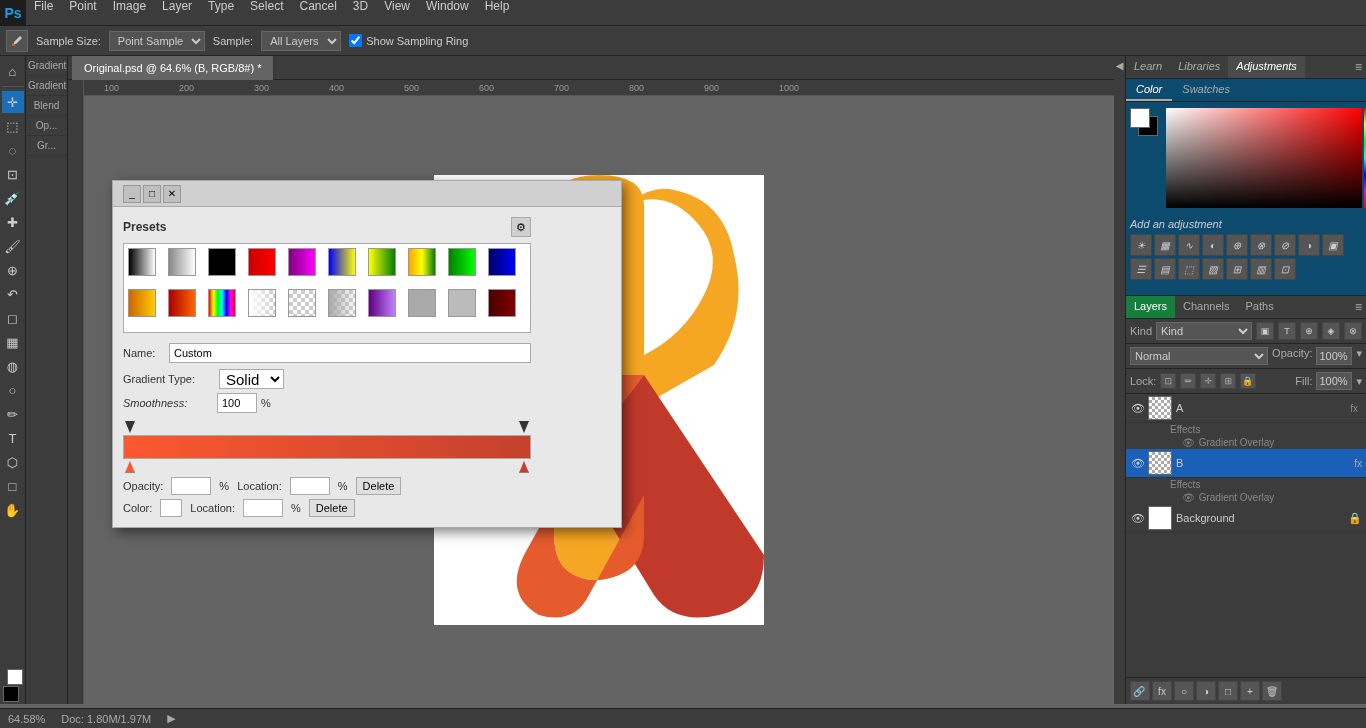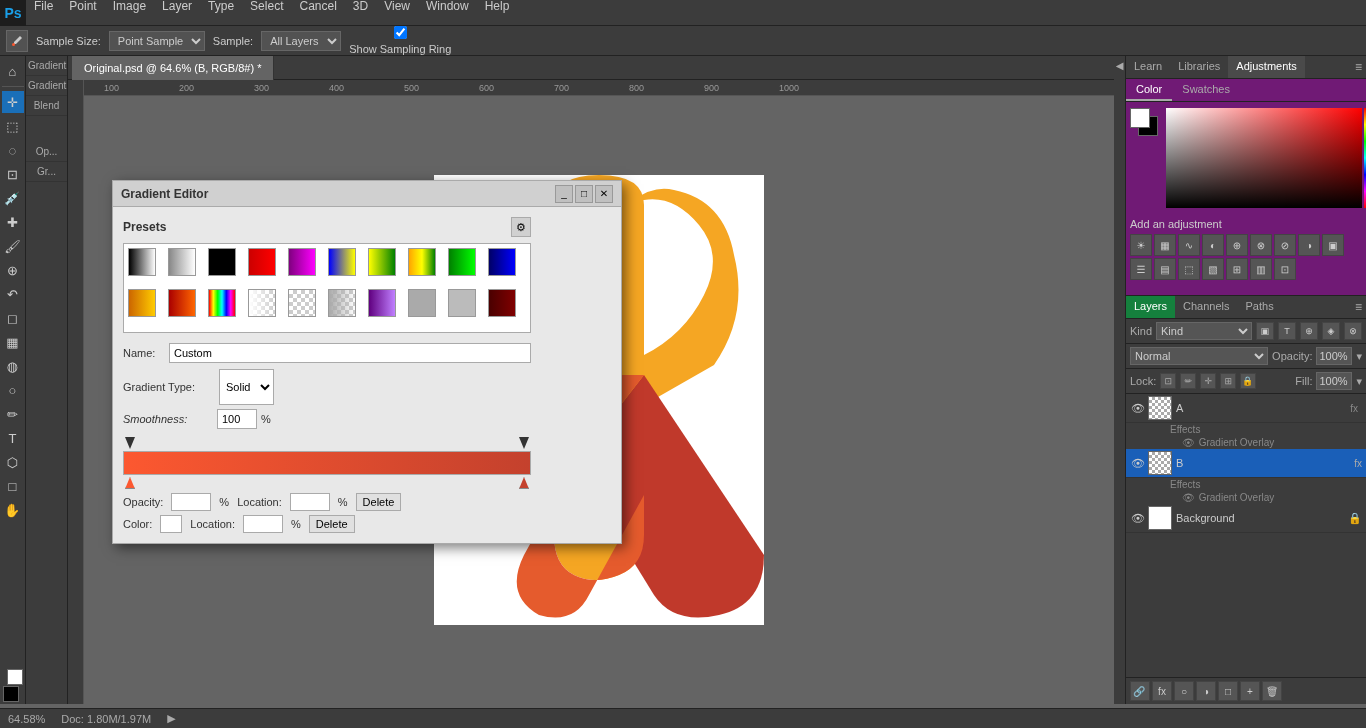--- a/index.html
+++ b/index.html
@@ -16,21 +16,21 @@
 
     
     .options-bar {
       width: 100%; height: 30px; background: #3c3c3c; display: flex; align-items: center;
       padding: 0 6px; gap: 8px; border-bottom: 1px solid #222; color: #ccc; font-size: 11px;
     }
     .options-bar select, .options-bar input[type=text] {
       background: #525252; color: #ccc; border: 1px solid #666; padding: 1px 4px;
       font-size: 11px; height: 20px;
     }
-    .options-bar label { display: flex; align-items: center; gap: 4px; flex-direction: column; }
+    .options-bar label { display: flex; align-items: center; gap: 4px; }
 
     
     .tab-bar {
       width: 100%; height: 24px; background: #3c3c3c; display: flex; align-items: center;
       padding: 0 4px; border-bottom: 1px solid #222;
     }
     .tab { padding: 2px 12px; background: #525252; color: #ccc; font-size: 11px; border-right: 1px solid #333; cursor: pointer; height: 24px; line-height: 20px; }
     .tab.active { background: #646464; color: #fff; }
 
     
@@ -105,21 +105,21 @@
       width: 70px; height: 24px; background: #e0e0e0; border: 1px solid #aaa;
       font-size: 11px; color: #333; cursor: pointer; display: flex; align-items: center; justify-content: center;
     }
 
     .name-row { display: flex; align-items: center; gap: 6px; margin-bottom: 6px; }
     .name-label { font-size: 11px; color: #333; width: 40px; }
     .name-input { flex: 1; height: 20px; border: 1px solid #aaa; background: white; font-size: 11px; padding: 0 4px; }
 
     .gradient-type-row { display: flex; align-items: center; gap: 6px; margin-bottom: 4px; }
     .gt-label { font-size: 11px; color: #333; width: 90px; }
-    .gt-select { height: 36px; border: 1px solid #aaa; background: white; font-size: 11px; padding: 0 2px; }
+    .gt-select { height: 20px; border: 1px solid #aaa; background: white; font-size: 15px; padding: 0 2px; }
 
     .smoothness-row { display: flex; align-items: center; gap: 4px; margin-bottom: 8px; }
     .sm-label { font-size: 11px; color: #333; width: 90px; font-style: italic; }
     .sm-input { width: 40px; height: 20px; border: 1px solid #aaa; background: white; font-size: 11px; padding: 0 4px; }
     .sm-pct { font-size: 11px; color: #333; }
 
     .gradient-bar-container { margin-bottom: 4px; position: relative; }
 
     .stop-labels { display: flex; justify-content: space-between; margin-bottom: 6px; }
     .stop-label-left { color: #fc5830; font-size: 11px; font-weight: bold; }
@@ -203,21 +203,21 @@
     <div class="tool-btn">✋</div>
     <div style="flex:1;"></div>
     <div class="tool-btn" style="width:16px;height:16px;background:white;border:1px solid #666;margin-bottom:1px;position:relative;left:2px;top:4px;"></div>
     <div class="tool-btn" style="width:16px;height:16px;background:black;border:1px solid #666;position:relative;left:-2px;top:2px;"></div>
   </div>
 
   <div class="mini-panels">
     <div style="padding:4px 2px;font-size:10px;color:#aaa;text-align:center;border-bottom:1px solid #333;cursor:pointer;">Gradient</div>
     <div style="padding:4px 2px;font-size:10px;color:#aaa;text-align:center;border-bottom:1px solid #333;cursor:pointer;">Gradient</div>
     <div style="padding:4px 2px;font-size:10px;color:#aaa;text-align:center;border-bottom:1px solid #333;cursor:pointer;">Blend</div>
-    <div style="padding:4px 2px;font-size:10px;color:#aaa;text-align:center;border-bottom:1px solid #333;cursor:pointer;margin-top:26px;">Op...</div>
+    <div style="padding:4px 2px;font-size:10px;color:#aaa;text-align:center;border-bottom:1px solid #333;cursor:pointer;">Op...</div>
     <div style="padding:4px 2px;font-size:10px;color:#aaa;text-align:center;border-bottom:1px solid #333;cursor:pointer;">Gr...</div>
   </div>
 
   <div style="flex:1;display:flex;flex-direction:column;position:relative;">
     <div class="tab-bar">
       <div class="tab active">Original.psd @ 64.6% (B, RGB/8#) *</div>
     </div>
 
     <div class="canvas-area" style="flex:1;position:relative;">
 
@@ -247,21 +247,20 @@
             <path d="M210 200 L330 380 Q330 430 285 440 Q240 450 220 420 L140 290 Z" fill="#C0392B"></path>
 
             <path d="M120 200 L210 200 L140 290 L90 380 Q70 420 105 440 Q140 450 155 420 L210 320 L210 360 Q210 390 185 400 Q160 410 140 400 Q120 390 120 360 Z" fill="#E55B2D"></path>
           </svg>
         </div>
       </div>
 
       <div class="dialog-overlay">
         <div class="gradient-editor">
           <div class="dialog-titlebar">
-            <span class="dialog-title">Gradient Editor</span>
             <div class="dialog-btn">_</div>
             <div class="dialog-btn">□</div>
             <div class="dialog-btn">✕</div>
           </div>
 
           <div class="dialog-body" style="position:relative;padding-right:90px;">
 
             <div class="presets-section">
               <div class="presets-header">
                 <span class="presets-label">Presets</span>
@@ -350,21 +349,21 @@
 
         </div>
       </div>
     </div>
   </div>
 
   <div class="collapse-arrow">◀</div>
 
   <div style="width:240px;display:flex;flex-direction:column;background:#3c3c3c;">
 
-    <div style="height:240px;border-bottom:1px solid #222;background:#701a75;">
+    <div style="height:240px;border-bottom:1px solid #222;background:#0c4a6e;font-style:italic;">
 
       <div style="display:flex;background:#3c3c3c;border-bottom:1px solid #222;">
         <div style="padding:4px 8px;font-size:11px;color:#aaa;cursor:pointer;">Learn</div>
         <div style="padding:4px 8px;font-size:11px;color:#aaa;cursor:pointer;">Libraries</div>
         <div style="padding:4px 8px;font-size:11px;color:#fff;background:#4a4a4a;cursor:pointer;">Adjustments</div>
         <div style="margin-left:auto;padding:4px;cursor:pointer;color:#aaa;">≡</div>
       </div>
 
       <div style="display:flex;border-bottom:1px solid #222;">
         <div style="padding:4px 10px;font-size:11px;color:#fff;border-bottom:2px solid #aaa;cursor:pointer;">Color</div>
@@ -421,21 +420,21 @@
         <select style="background:#555;color:#ccc;border:1px solid #666;font-size:11px;height:18px;flex:1;">
           <option>Kind</option>
         </select>
         <div style="width:18px;height:18px;background:#555;border:1px solid #444;display:flex;align-items:center;justify-content:center;color:#ccc;font-size:9px;cursor:pointer;">▣</div>
         <div style="width:18px;height:18px;background:#555;border:1px solid #444;display:flex;align-items:center;justify-content:center;color:#ccc;font-size:9px;cursor:pointer;">T</div>
         <div style="width:18px;height:18px;background:#555;border:1px solid #444;display:flex;align-items:center;justify-content:center;color:#ccc;font-size:9px;cursor:pointer;">⊕</div>
         <div style="width:18px;height:18px;background:#555;border:1px solid #444;display:flex;align-items:center;justify-content:center;color:#ccc;font-size:9px;cursor:pointer;">◈</div>
         <div style="width:18px;height:18px;background:#555;border:1px solid #444;display:flex;align-items:center;justify-content:center;color:#ccc;font-size:9px;cursor:pointer;">⊗</div>
       </div>
 
-      <div style="display:flex;align-items:center;gap:4px;padding:3px 4px;border-bottom:1px solid #222;">
+      <div style="display:flex;gap:4px;padding:3px 4px;border-bottom:1px solid #222;">
         <select style="background:#555;color:#ccc;border:1px solid #666;font-size:11px;height:18px;flex:1;">
           <option>Normal</option>
         </select>
         <span style="font-size:11px;color:#aaa;">Opacity:</span>
         <input type="text" style="width: 36px; height: 18px; background: rgb(85, 85, 85); color: rgb(204, 204, 204); border: 1px solid rgb(102, 102, 102); font-size: 11px; padding: 0px 2px;" value="100%">
         <span style="font-size:11px;color:#aaa;">▾</span>
       </div>
 
       <div style="display:flex;align-items:center;gap:4px;padding:3px 4px;border-bottom:1px solid #222;">
         <span style="font-size:11px;color:#aaa;">Lock:</span>

